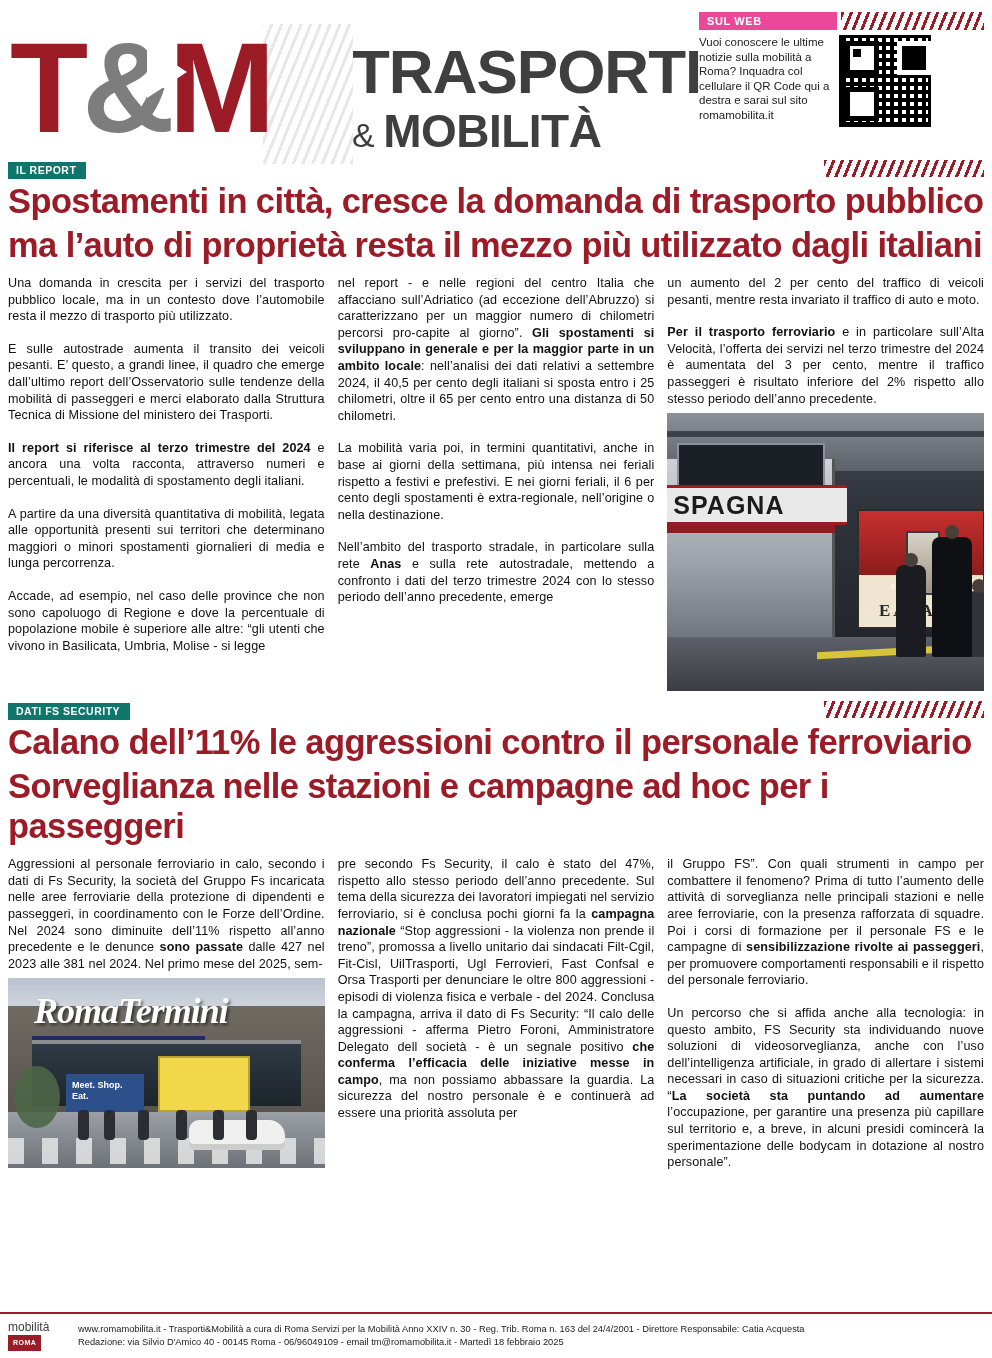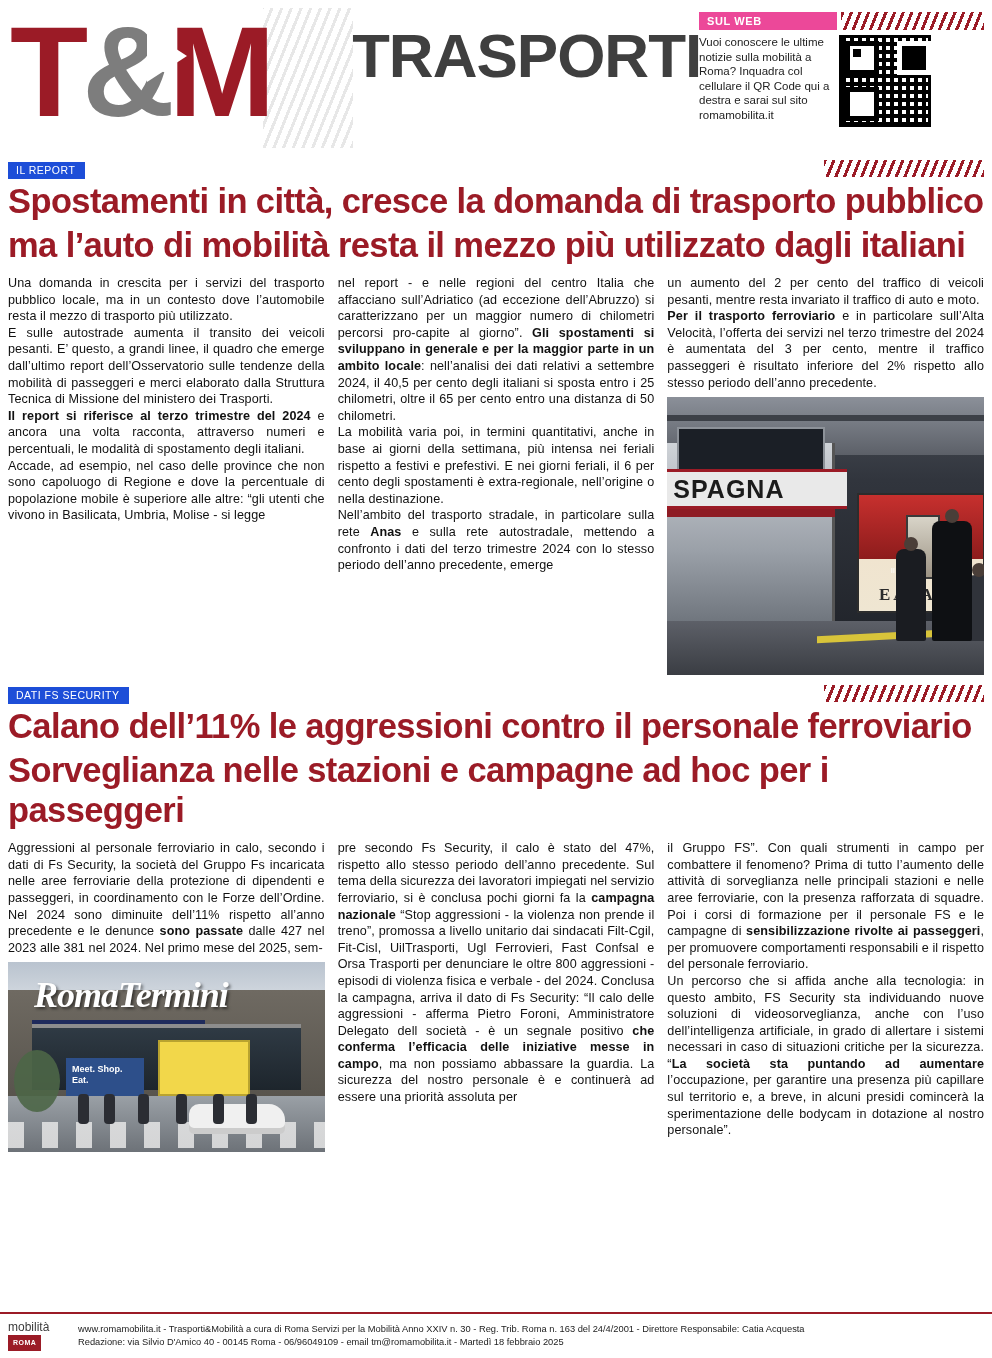--- a/index.html
+++ b/index.html
@@ -11,21 +11,21 @@
     font-family: "Liberation Sans", sans-serif;
     color: #1a1a1a;
     position: relative;
     overflow: hidden;
   }
 
   
   .masthead {
     position: relative;
     height: 160px;
-    padding: 8px 8px 0 8px;
+    padding: 24px 8px 0 8px;
     display: flex;
     align-items: flex-start;
   }
   .logo-block {
     position: relative;
     width: 340px;
     height: 130px;
     flex: 0 0 auto;
   }
   .logo-tm {
@@ -148,24 +148,24 @@
     box-shadow: 52px 0 0 0 #000, 0 52px 0 0 #000;
   }
 
   
   .sec-bar {
     position: relative;
     height: 17px;
     margin: 0 8px;
   }
   .sec-label {
-    background: #1d4ed8;
+    background: #0f766e;
     color: #fff;
     font-size: 10.5px;
-    font-weight: normal;
+    font-weight: bold;
     letter-spacing: .5px;
     padding: 2.5px 10px 2.5px 8px;
     display: inline-block;
   }
   .sec-hatch {
     position: absolute;
     top: 0;
     right: 0;
     width: 160px;
     height: 17px;
@@ -191,21 +191,21 @@
   }
   .col { width: 320px; }
   .col p {
     margin: 0 0 0 0;
     font-size: 12.6px;
     line-height: 16.6px;
     text-align: justify;
     color: #111;
     letter-spacing: .1px;
   }
-  .col p + p { margin-top: 0px; }
+  .col p + p { margin-top: 16px; }
   b { font-weight: bold; }
 
   
   .photo {
     position: relative;
     overflow: hidden;
     background: #2b2f38;
     margin-top: 6px;
   }
   .photo-metro {
@@ -379,47 +379,49 @@
 <body>
 
 <div class="masthead">
   <div class="logo-block">
     <div class="logo-hatch"></div>
     <div class="logo-tm">T<span class="logo-amp">&amp;</span>M</div>
     <div class="logo-tri"></div>
   </div>
   <div class="title-block">
     <div class="title-1">TRASPORTI</div>
+    <div class="title-2"><span class="title-amp">&amp; </span><span>MOBILITÀ</span></div>
   </div>
 
   <div class="web-box">
     <div class="web-hatch"></div>
     <div class="web-head">SUL WEB</div>
     <div class="web-body">
       <div class="web-text">Vuoi conoscere le ultime notizie sulla mobilità a Roma? Inquadra col cellulare il QR Code qui a destra e sarai sul sito romamobilita.it</div>
       <div class="qr">
           <div class="qr-inner"></div>
         </div>
     </div>
   </div>
 </div>
 
 <div class="sec-bar">
   <span class="sec-label">IL REPORT</span>
   <div class="sec-hatch"></div>
 </div>
 
 <div class="headline">Spostamenti in città, cresce la domanda di trasporto pubblico</div>
-<div class="headline">ma l’auto di mobilità resta il mezzo più utilizzato dagli italiani</div>
+<div class="headline">ma l’auto di proprietà resta il mezzo più utilizzato dagli italiani</div>
 
 <div class="cols">
   <div class="col">
     <p>Una domanda in crescita per i servizi del trasporto pubblico locale, ma in un contesto dove l’automobile resta il mezzo di trasporto più utilizzato.</p>
     <p>E sulle autostrade aumenta il transito dei veicoli pesanti. E’ questo, a grandi linee, il quadro che emerge dall’ultimo report dell’Osservatorio sulle tendenze della mobilità di passeggeri e merci elaborato dalla Struttura Tecnica di Missione del ministero dei Trasporti.</p>
     <p><b>Il report si riferisce al terzo trimestre del 2024</b><span> e ancora una volta racconta, attraverso numeri e percentuali, le modalità di spostamento degli italiani.</span></p>
+    <p>A partire da una diversità quantitativa di mobilità, legata alle opportunità presenti sui territori che determinano maggiori o minori spostamenti giornalieri di media e lunga percorrenza.</p>
     <p>Accade, ad esempio, nel caso delle province che non sono capoluogo di Regione e dove la percentuale di popolazione mobile è superiore alle altre: “gli utenti che vivono in Basilicata, Umbria, Molise - si legge</p>
   </div>
 
   <div class="col">
     <p><span>nel report - e nelle regioni del centro Italia che affacciano sull’Adriatico (ad eccezione dell’Abruzzo) si caratterizzano per un maggior numero di chilometri percorsi pro-capite al giorno”. </span><b>Gli spostamenti si sviluppano in generale e per la maggior parte in un ambito locale</b><span>: nell’analisi dei dati relativi a settembre 2024, il 40,5 per cento degli italiani si sposta entro i 25 chilometri, oltre il 65 per cento entro una distanza di 50 chilometri.</span></p>
     <p>La mobilità varia poi, in termini quantitativi, anche in base ai giorni della settimana, più intensa nei feriali rispetto a festivi e prefestivi. E nei giorni feriali, il 6 per cento degli spostamenti è extra-regionale, nell’origine o nella destinazione.</p>
     <p><span>Nell’ambito del trasporto stradale, in particolare sulla rete </span><b>Anas</b><span> e sulla rete autostradale, mettendo a confronto i dati del terzo trimestre 2024 con lo stesso periodo dell’anno precedente, emerge</span></p>
   </div>
 
   <div class="col">

